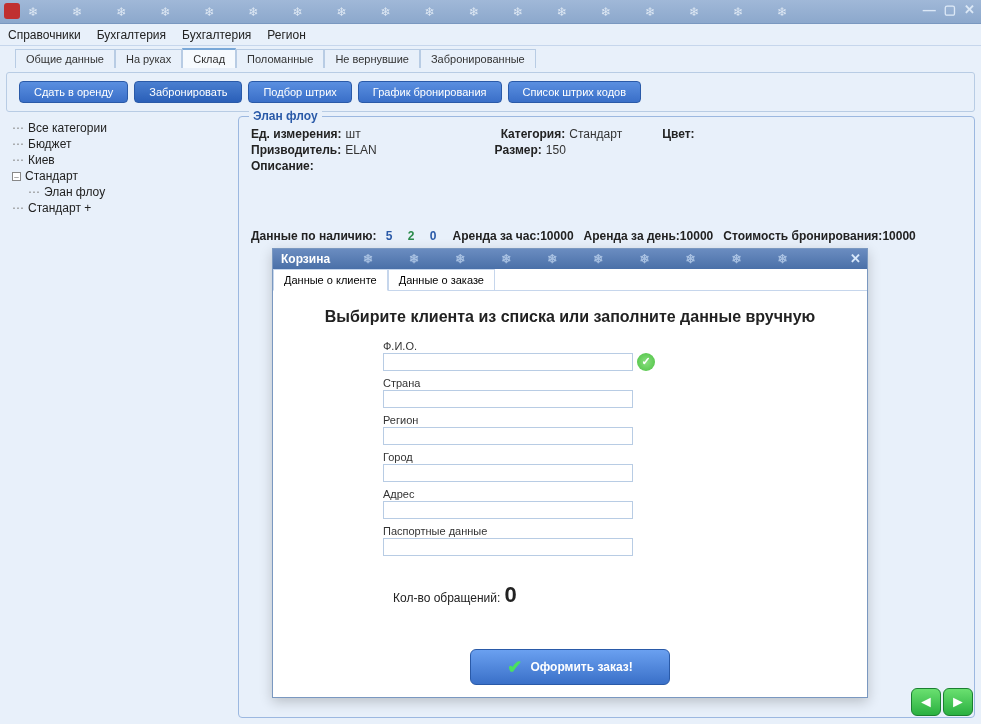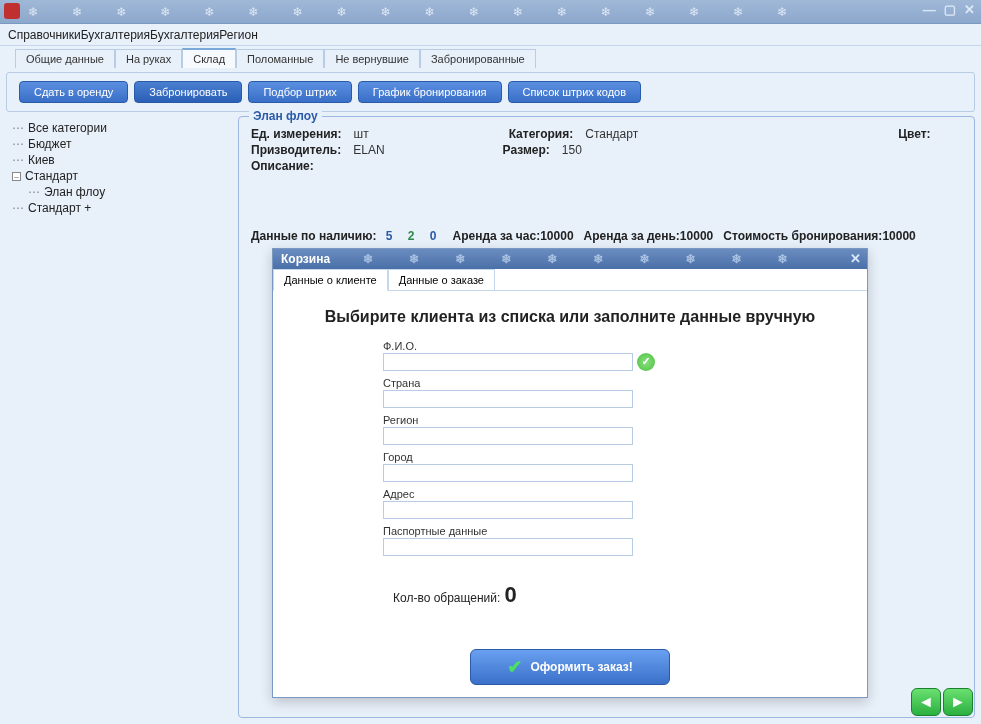--- a/index.html
+++ b/index.html
@@ -4,21 +4,21 @@
 <style>
   * { box-sizing: border-box; margin: 0; padding: 0; font-family: Tahoma, Arial, sans-serif; font-size: 12px; }
   body { background: #E8F0FA; width: 981px; height: 724px; overflow: hidden; position: relative; }
 
   .titlebar { height: 24px; background: linear-gradient(#A0B8D8, #8CA8CC); position: relative; border-bottom: 1px solid #7A98C0; }
   .titlebar .icon { position: absolute; left: 4px; top: 3px; width: 16px; height: 16px; background: #C03030; border-radius: 3px; }
   .titlebar .snowflakes { position: absolute; left: 28px; right: 80px; top: 0; height: 24px; display: flex; gap: 34px; align-items: center; overflow: hidden; color: #F0F6FC; font-size: 15px; opacity: 0.8; }
   .titlebar .winctrl { position: absolute; right: 6px; top: 2px; display: flex; gap: 8px; color: #DCE8F6; font-weight: bold; }
   .titlebar .winctrl span { cursor: pointer; font-size: 13px; }
 
-  .menubar { height: 22px; background: #E8F0FA; display: flex; align-items: center; padding: 0 8px; border-bottom: 1px solid #C6D6EC; color: #222; }
+  .menubar { height: 22px; background: #E8F0FA; display: flex; align-items: center; padding: 0 8px; gap: 16px; border-bottom: 1px solid #C6D6EC; color: #222; }
   .menubar div { cursor: pointer; }
 
   .tabbar { height: 22px; display: flex; align-items: flex-end; padding-left: 15px; background: #E8F0FA; }
   .tab { padding: 3px 10px; border: 1px solid #B8CCE4; border-bottom: none; background: #E8F0FA; color: #333; cursor: pointer; font-size: 11px; }
   .tab.active { background: #F6FAFE; border-top: 2px solid #7AA8D8; }
 
   .toolbar { padding: 8px 12px; display: flex; gap: 6px; border: 1px solid #B8CCE4; margin: 4px 6px 0 6px; background: #E8F0FA; border-radius: 3px; }
   .btn { padding: 4px 14px; background: linear-gradient(#5A8FE0, #3A6FC8); color: #fff; border: 1px solid #2A5AA8; border-radius: 4px; cursor: pointer; font-size: 11px; }
   .btn.primary { background: linear-gradient(#4A7FD0, #2A5FB8); }
 
@@ -26,21 +26,21 @@
   .tree { width: 232px; padding: 4px 6px; }
   .tree-item { padding: 1px 0; color: #222; display: flex; align-items: center; gap: 4px; cursor: pointer; }
   .tree-item.indent1 { padding-left: 16px; }
   .tree-dash { color: #888; width: 12px; display: inline-block; }
   .tree-box { width: 9px; height: 9px; border: 1px solid #888; display: inline-flex; align-items: center; justify-content: center; font-size: 8px; color: #555; background: #fff; }
 
   .details { flex: 1; border: 1px solid #9CB8E0; border-radius: 4px; padding: 10px 12px 6px 12px; position: relative; }
   .details-legend { position: absolute; top: -8px; left: 10px; background: #E8F0FA; padding: 0 4px; color: #2A5AA8; font-weight: bold; }
   .details-row { display: flex; gap: 40px; margin-bottom: 2px; }
   .details-row span.lbl { font-weight: bold; color: #222; }
-  .details-row span.val { color: #333; margin-left: 12px; }
+  .details-row span.val { color: #333; margin-left: 4px; }
   .details-bottom { margin-top: 56px; font-weight: bold; color: #222; }
   .details-bottom .v-blue { color: #2A5AA8; margin: 0 6px; }
   .details-bottom .v-green { color: #2A8A4A; margin: 0 6px; }
 
   .modal { position: absolute; left: 272px; top: 248px; width: 596px; height: 450px; background: #fff; border: 1px solid #7A98C0; box-shadow: 0 4px 12px rgba(0,0,0,0.2); }
   .modal-title { height: 20px; background: linear-gradient(#6A8CC0, #4A70A8); color: #fff; font-weight: bold; padding: 2px 8px; display: flex; align-items: center; position: relative; }
   .modal-title .snowflakes { position: absolute; left: 90px; right: 30px; display: flex; gap: 36px; color: #C8DCF4; font-size: 14px; opacity: 0.7; }
   .modal-title .close { position: absolute; right: 6px; top: 2px; color: #D8E8FA; cursor: pointer; font-weight: bold; font-size: 13px; }
   .modal-tabs { display: flex; border-bottom: 1px solid #C6D6EC; }
   .modal-tabs .mtab { padding: 4px 10px; border: 1px solid #C6D6EC; border-bottom: none; cursor: pointer; font-size: 11px; }
@@ -143,21 +143,21 @@
         <span class="tree-dash">⋯</span>
         <span>Стандарт +</span>
       </div>
   </div>
 
   <div class="details">
     <div class="details-legend">Элан флоу</div>
     <div class="details-row">
       <div><span class="lbl">Ед. измерения:</span><span class="val">шт</span></div>
       <div style="margin-left:100px;"><span class="lbl">Категория:</span><span class="val">Стандарт</span></div>
-      <div style="margin-left:220px;"><span class="lbl">Цвет:</span><span class="val"></span></div>
+      <div style=""><span class="lbl">Цвет:</span><span class="val"></span></div>
     </div>
     <div class="details-row">
       <div><span class="lbl">Призводитель:</span><span class="val">ELAN</span></div>
       <div style="margin-left:78px;"><span class="lbl">Размер:</span><span class="val">150</span></div>
     </div>
     <div class="details-row">
       <div><span class="lbl">Описание:</span></div>
     </div>
     <div class="details-bottom">
       <span>Данные по наличию:</span>

